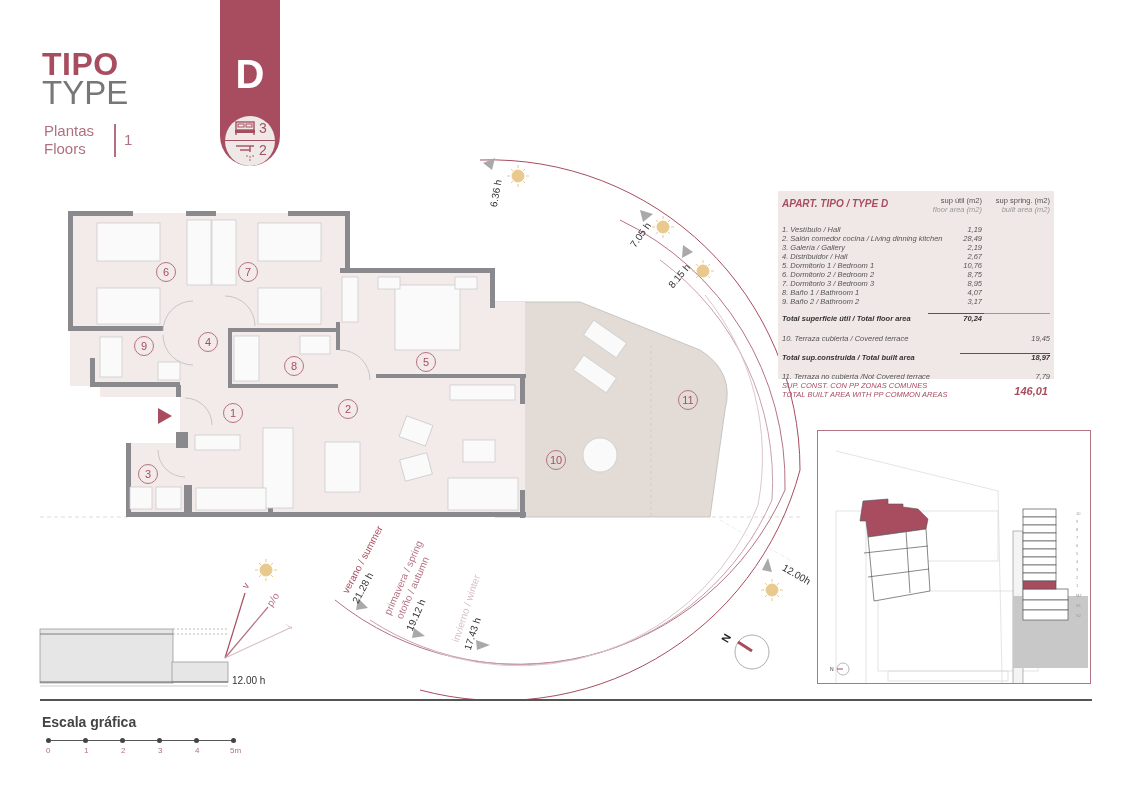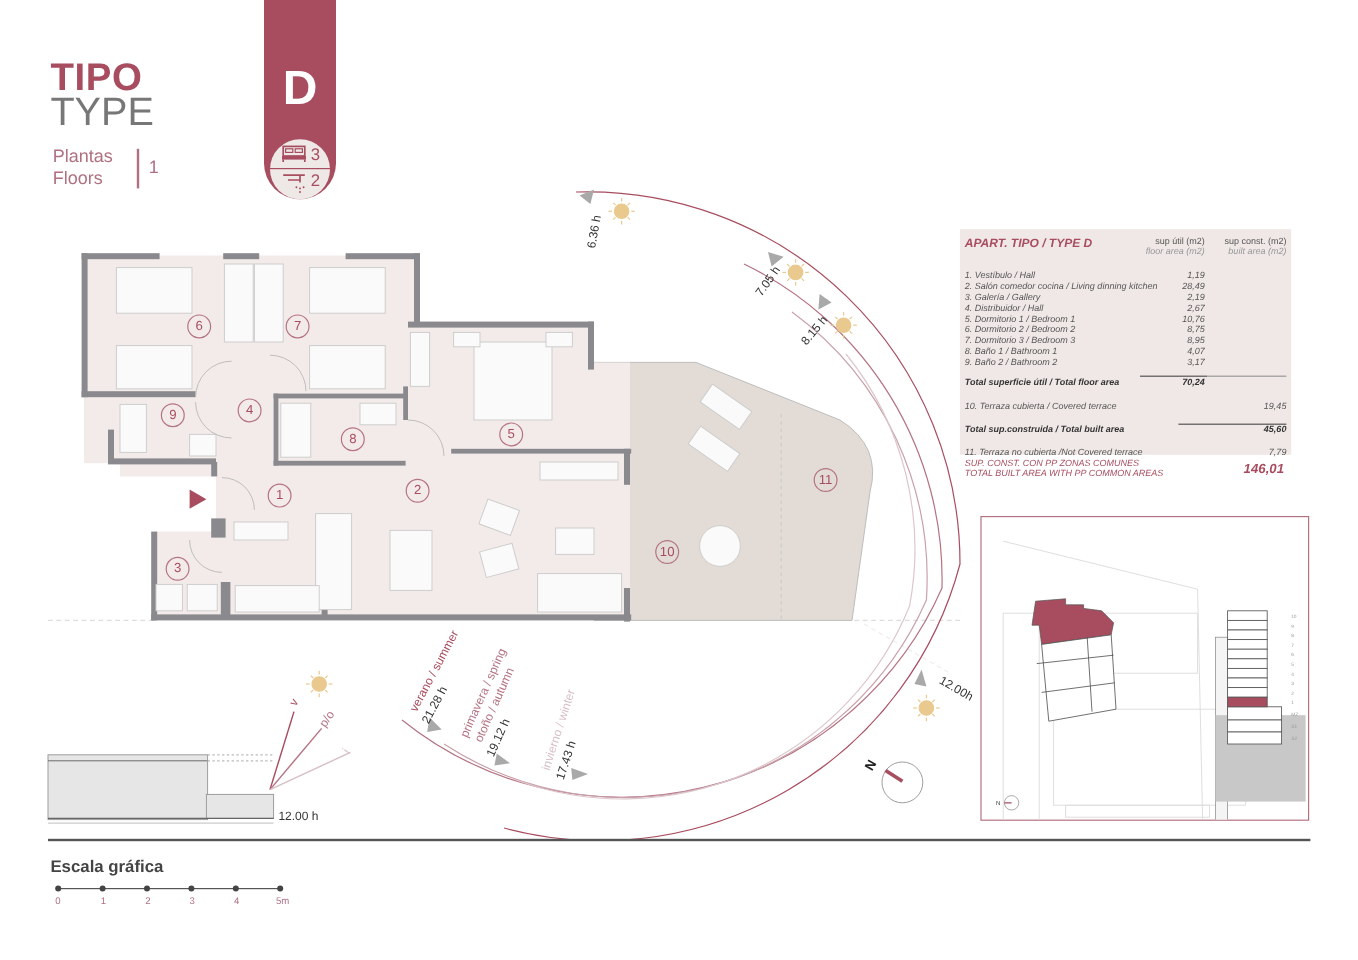--- a/index.html
+++ b/index.html
@@ -15,21 +15,21 @@
   .floors-num { left:124px; top:131px; font-size:15px; color:#b07080; }
 
   .badge { left:220px; top:0; width:60px; height:166px; background:#a84d5f; border-radius:0 0 30px 30px; }
   .badge-letter { left:220px; top:52px; width:60px; text-align:center; font-size:40px; font-weight:bold; color:#fff; }
   .badge-circle { left:225px; top:116px; width:50px; height:50px; border-radius:50%; background:#eee9e7; }
   .badge-div { left:225px; top:140px; width:50px; height:1px; background:#a84d5f; }
   .badge-n1 { left:259px; top:120px; font-size:14px; color:#a84d5f; }
   .badge-n2 { left:259px; top:142px; font-size:14px; color:#a84d5f; }
 
   
-  .tbl { left:800px; top:191px; width:276px; height:188px; background:#f0e8e7; font-size:7.5px; color:#555;text-decoration:underline; }
+  .tbl { left:778px; top:191px; width:276px; height:188px; background:#f0e8e7; font-size:7.5px; color:#555;text-decoration:underline; }
   .tbl-title { left:4px; top:7px; font-size:10px; font-weight:bold; font-style:italic; color:#a84d5f; }
   .th1 { left:150px; top:5px; width:54px; text-align:right; font-size:7.5px; color:#555; line-height:9px; }
   .th2 { left:210px; top:5px; width:62px; text-align:right; font-size:7.5px; color:#555; line-height:9px; }
   .th-sub { color:#999; font-style:italic; }
   .row { left:4px; width:268px; height:9px; font-style:italic; line-height:9px; }
   .row .lbl { position:absolute; left:0; }
   .row .v1 { position:absolute; right:68px; }
   .row .v2 { position:absolute; right:0; }
   .row.bold { font-weight:bold; font-style:italic; color:#333; }
   .tline1 { left:150px; top:122px; width:56px; height:1px; background:#555; }
@@ -297,21 +297,21 @@
 
 <div class="abs" style="left:722px;top:632px;font-size:11px;font-weight:bold;color:#222;transform:rotate(-60deg);">N</div>
 
 <div class="abs tbl">
   <div class="abs tbl-title">APART. TIPO / TYPE D</div>
   <div class="abs th1">
     <div>sup útil (m2)</div>
       <div class="th-sub">floor area (m2)</div>
   </div>
   <div class="abs th2">
-    <div>sup const. (m2)</div>
+    <div>sup spring. (m2)</div>
       <div class="th-sub">built area (m2)</div>
   </div>
 
   <div class="abs row" style="top:34px;">
       <span class="lbl">1. Vestíbulo / Hall</span>
       <span class="v1">1,19</span>
     </div>
   <div class="abs row" style="top:43px;">
       <span class="lbl">2. Salón comedor cocina / Living dinning kitchen</span>
       <span class="v1">28,49</span>
@@ -355,21 +355,21 @@
       <span class="lbl">10. Terraza cubierta / Covered terrace</span>
       <span class="v2">19,45</span>
     </div>
   <div class="abs row" style="top:152px;margin-top:29px;">
       <span class="lbl">11. Terraza no cubierta /Not Covered terrace</span>
       <span class="v2">7,79</span>
     </div>
   <div class="abs tline2"></div>
   <div class="abs row bold" style="top:162px;">
       <span class="lbl">Total sup.construida / Total built area</span>
-      <span class="v2">45,60</span>
+      <span class="v2">18,97</span>
     </div>
 
   <div class="abs tbl-foot">
     <div>SUP. CONST. CON PP ZONAS COMUNES</div>
       <div>TOTAL BUILT AREA WITH PP COMMON AREAS</div>
   </div>
   <div class="abs tbl-foot-val">146,01</div>
 </div>
 
 <div class="abs loc">

